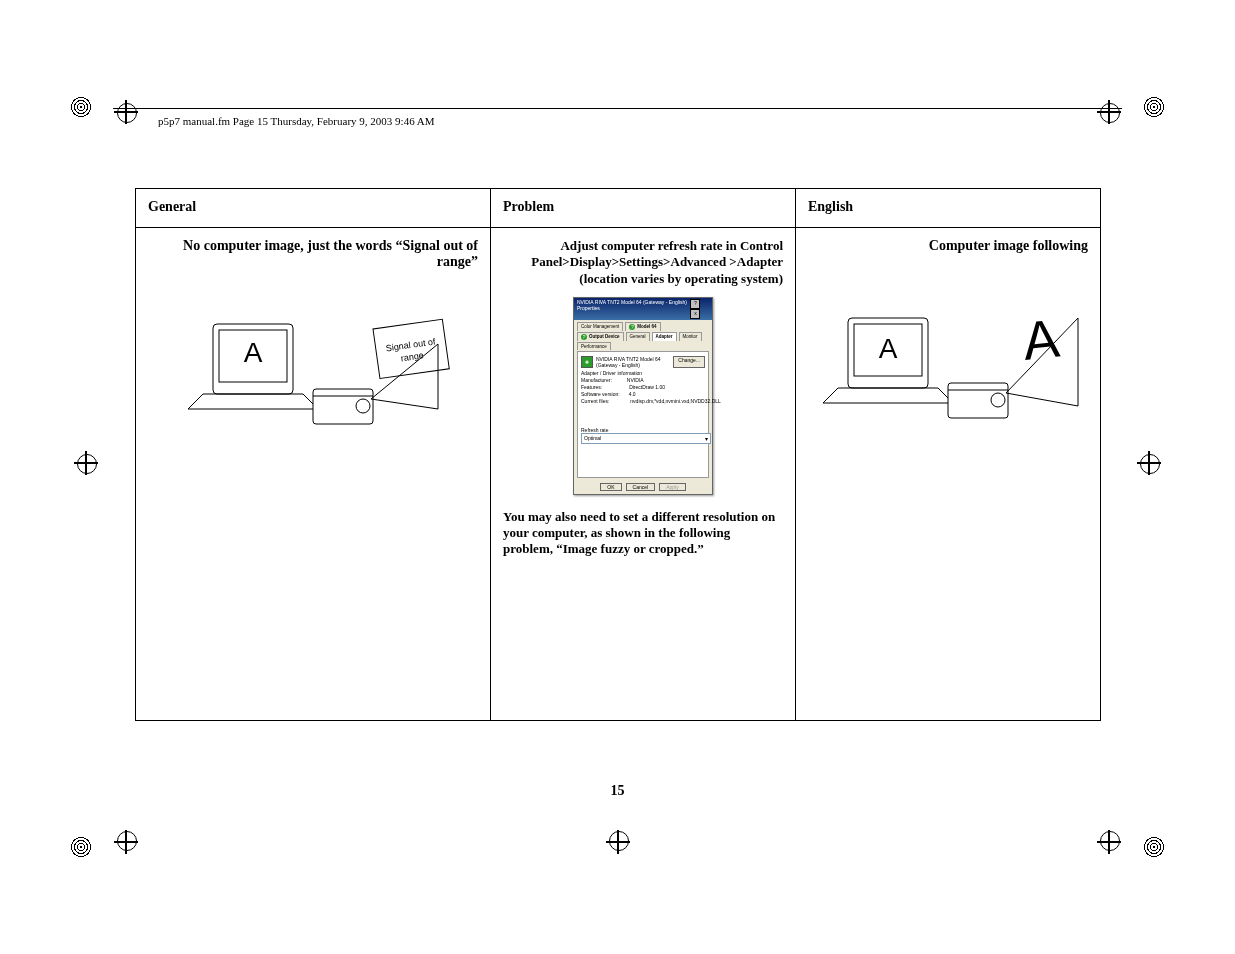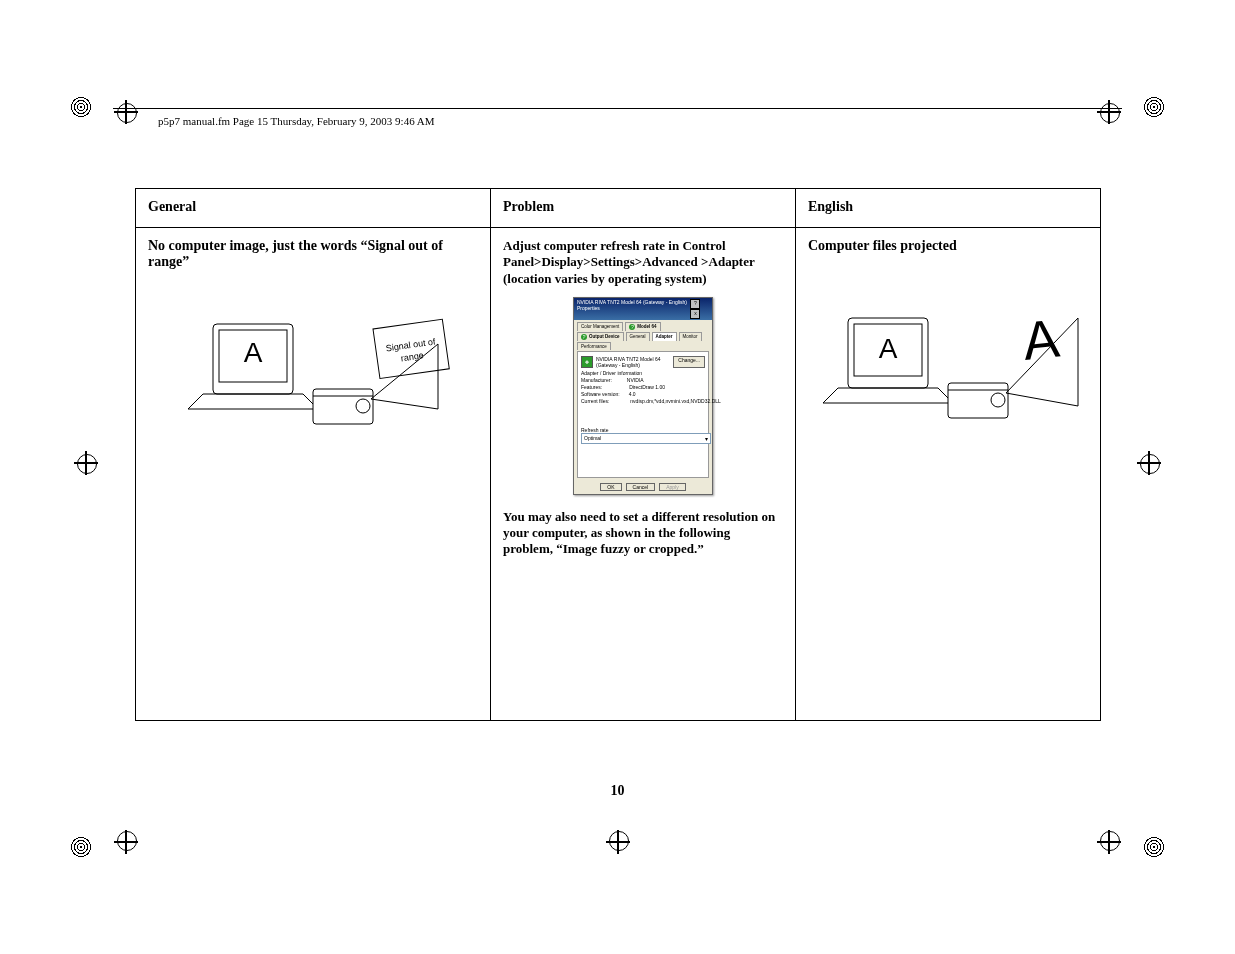--- a/index.html
+++ b/index.html
@@ -89,21 +89,21 @@
     padding: 10px 12px 12px 12px;
     font-size: 14px;
   }
   table.tbl th {
     font-weight: bold;
     font-size: 14px;
   }
   table.tbl td {
     height: 470px;
   }
-  .bold { font-weight: bold; }
+  .bold { font-weight: bold; text-align: right; }
 
   
   .illus {
     margin-top: 24px;
     display: flex;
     justify-content: center;
   }
   svg.drawing { overflow: visible; }
 
   
@@ -322,21 +322,21 @@
               <span>OK</span>
               <span>Cancel</span>
               <span style="color:#999">Apply</span>
             </div>
           </div>
 
           <div class="solution-sub">You may also need to set a different resolution on your computer, as shown in the following problem, “Image fuzzy or cropped.”</div>
         </td>
 
         <td>
-          <div class="bold">Computer files projected</div>
+          <div class="bold">Computer image following</div>
           <div class="illus">
             <svg class="drawing" width="260" height="150" viewBox="0 0 260 150">
               <g stroke="#000" stroke-width="1" fill="none">
                 <polygon points="20,110 120,110 135,125 5,125"></polygon>
                 <rect x="30" y="40" width="80" height="70" rx="4"></rect>
                 <rect x="36" y="46" width="68" height="52"></rect>
                 <text x="70" y="80" font-family="Arial" font-size="28" text-anchor="middle" fill="#000" stroke="none">A</text>
                 <rect x="130" y="105" width="60" height="35" rx="3" fill="#fff"></rect>
                 <circle cx="180" cy="122" r="7"></circle>
                 <line x1="130" y1="112" x2="190" y2="112"></line>
@@ -344,13 +344,13 @@
                 <text x="225" y="80" font-family="Arial" font-size="54" text-anchor="middle" fill="#000" stroke="none" transform="rotate(-6 225 80)">A</text>
               </g>
             </svg>
           </div>
         </td>
       </tr>
     </tbody>
   </table>
 </div>
 
-<div class="pagenum">10</div>
+<div class="pagenum">15</div>
 
 </body></html>

